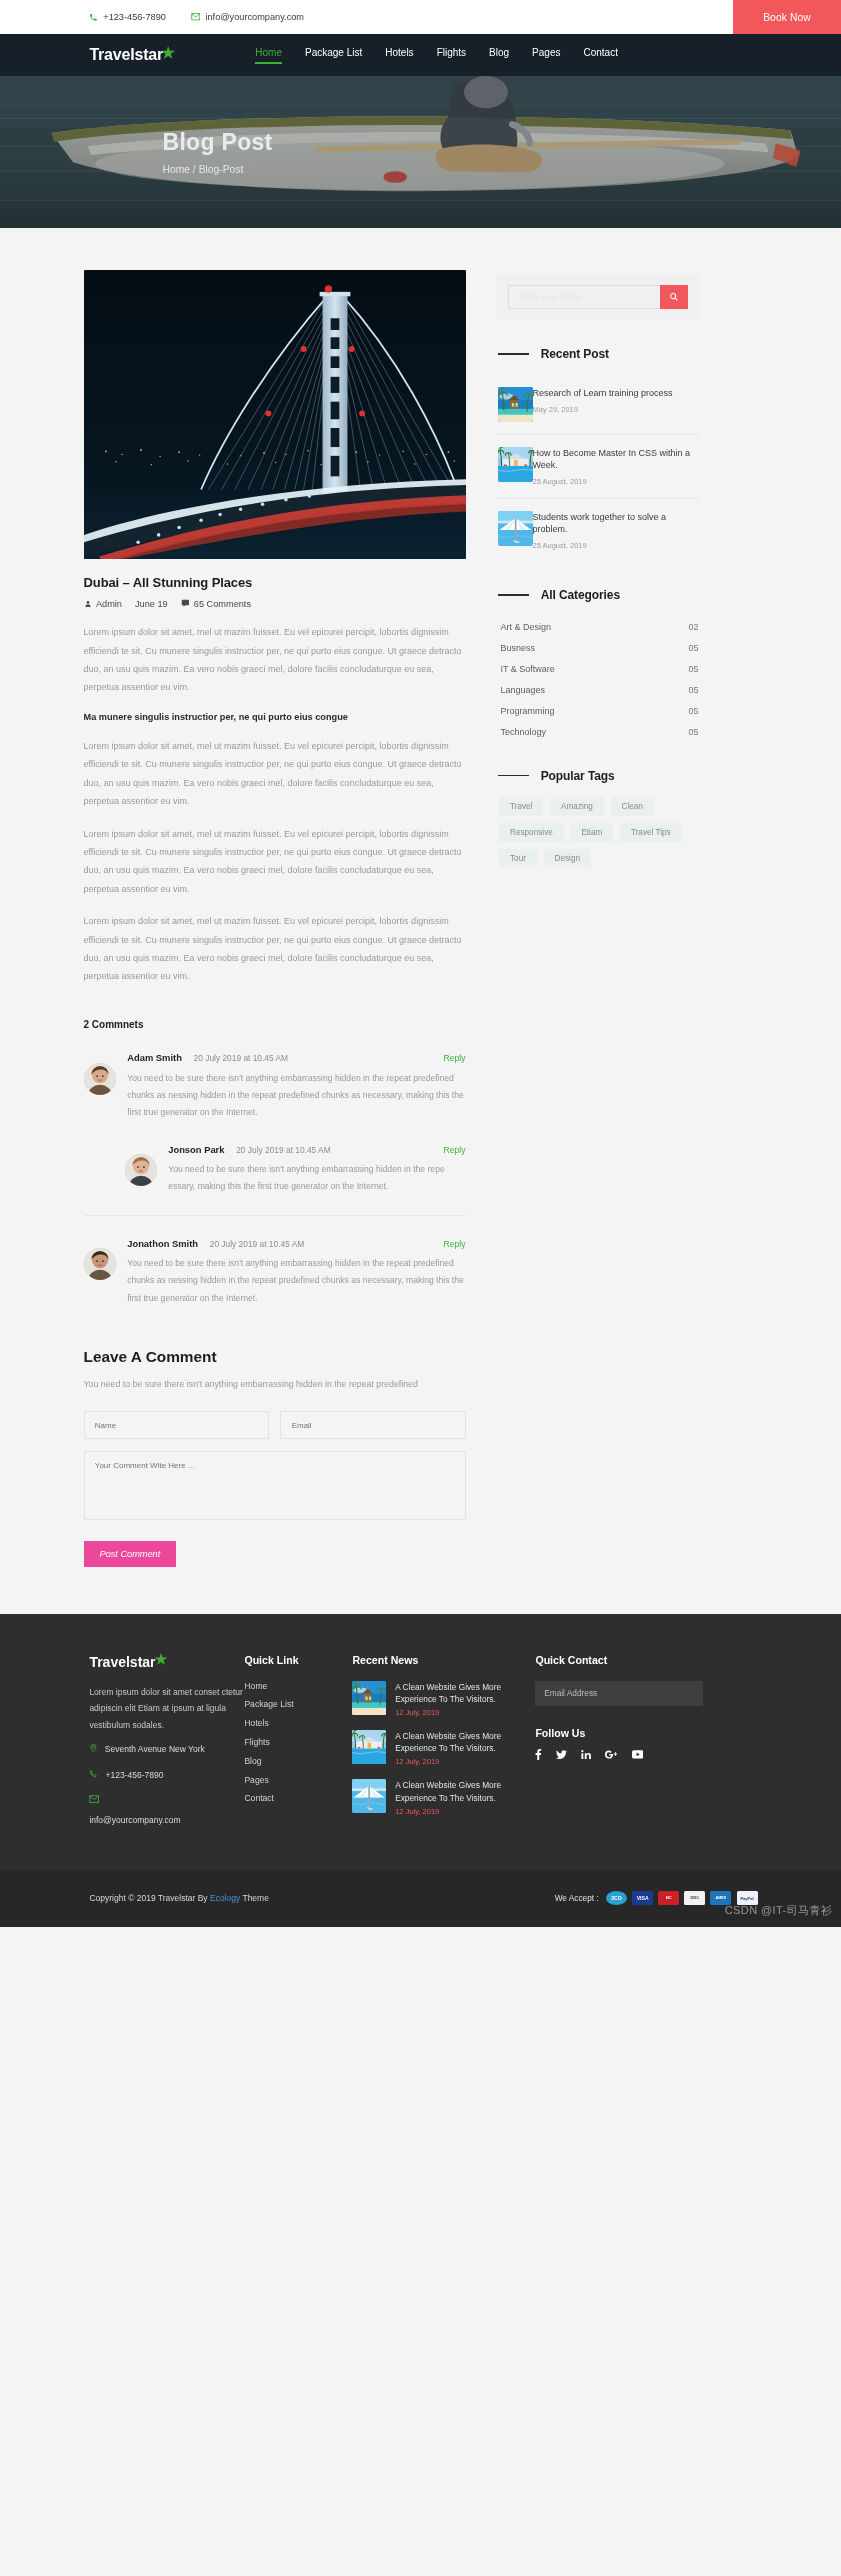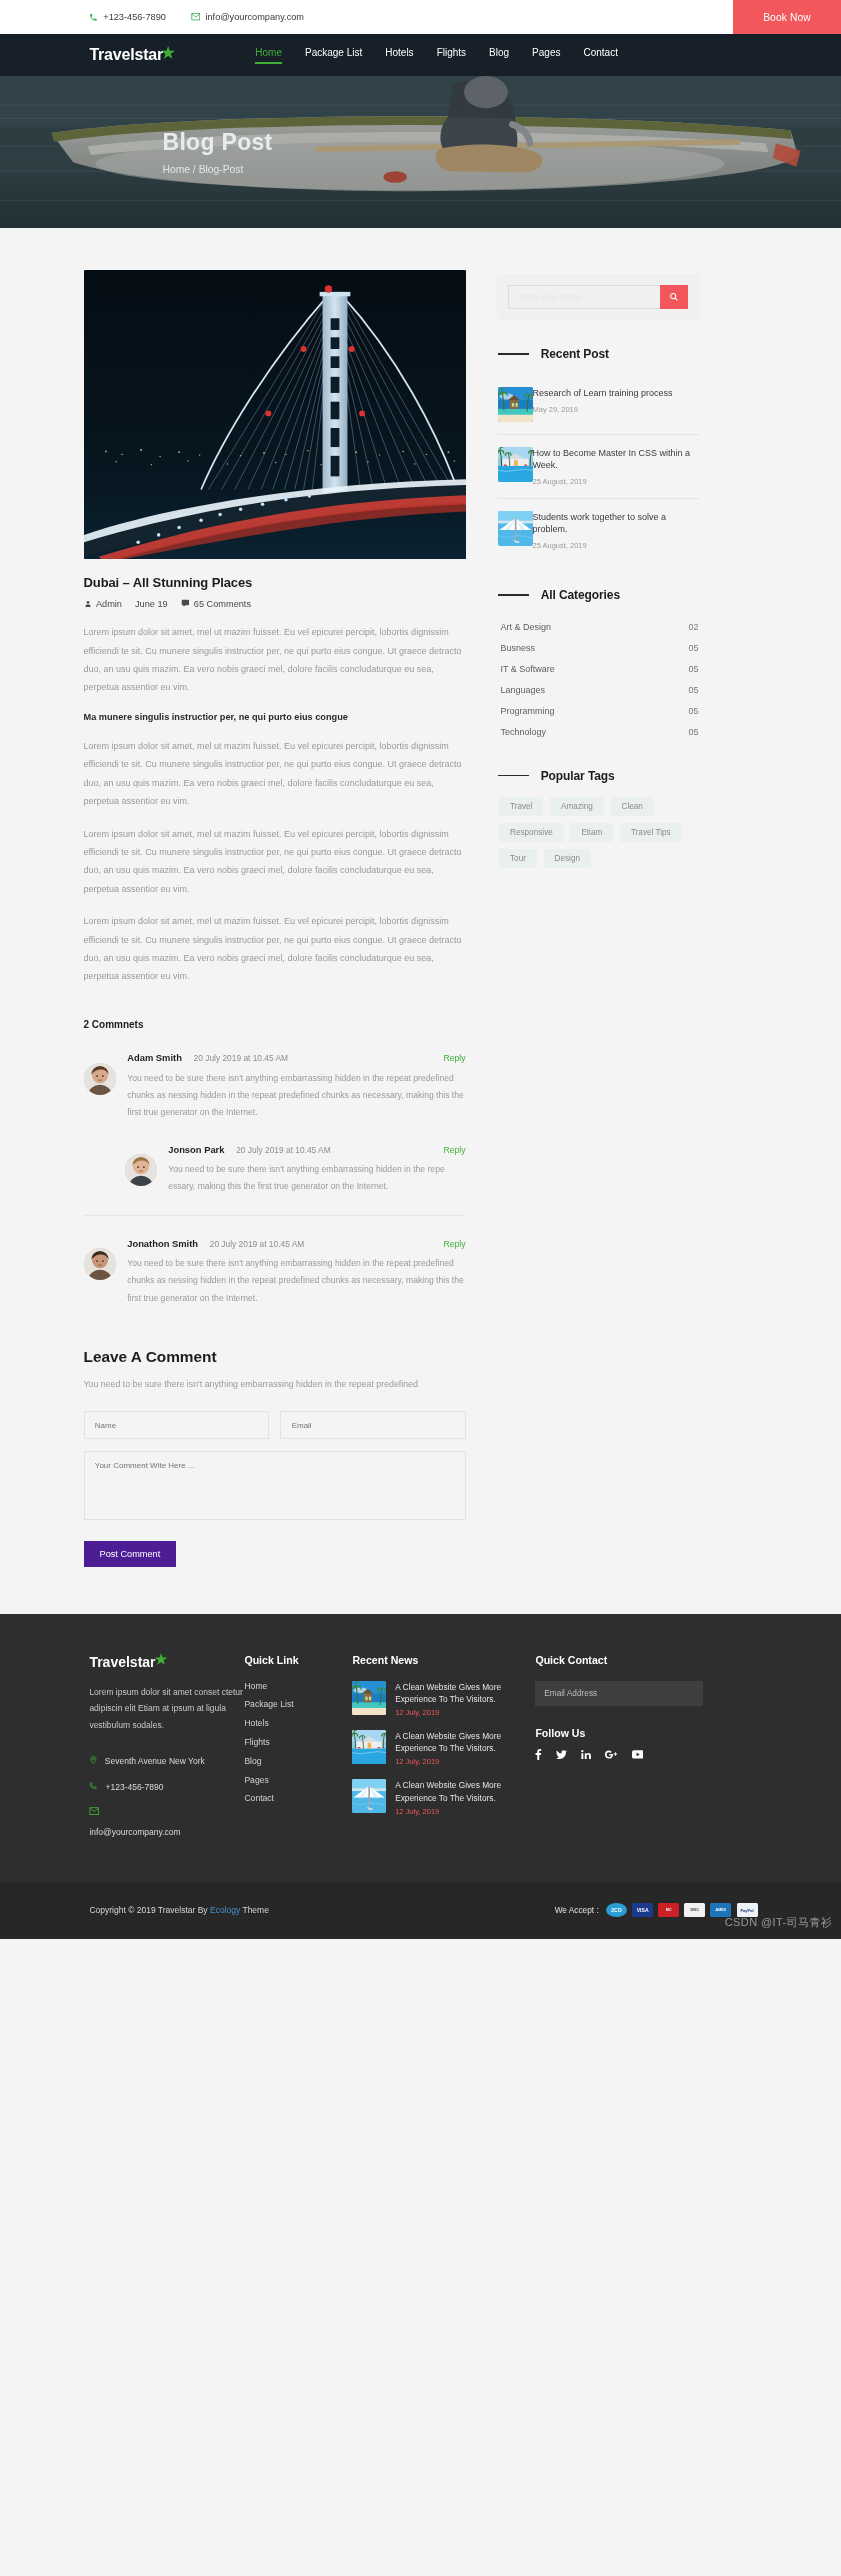--- a/index.html
+++ b/index.html
@@ -148,23 +148,24 @@
     flex: 1; height: 28px; border: 0.7px solid #e2e2e2; background: #f4f4f4;
     padding: 0 10.3px; font-size: 8px; color: #a0a0a0;
     font-family: "Liberation Sans", sans-serif; outline: none;
   }
   .ftext {
     width: 100%; height: 69px; margin-top: 11.7px; border: 0.7px solid #e2e2e2;
     background: #f4f4f4; padding: 9.5px 10.3px; font-size: 8px; color: #a0a0a0;
     font-family: "Liberation Sans", sans-serif; outline: none; resize: none;
   }
   .postbtn {
-    margin-top: 19px; background: #4c1d95; color: #fff; border: 0;
+    margin-top: 19px; background: #ec4899; color: #fff; border: 0;
     padding: 8px 16px; font-size: 9.2px; cursor: pointer;
     font-family: "Liberation Sans", sans-serif;
+    font-style: italic;
   }
 
   
   .searchbox {
     background: #f0f0f0; padding: 10.3px; margin-bottom: 28px;
     box-shadow: 0 0.7px 2.2px rgba(0,0,0,.05);
     display: flex;
   }
   .searchbox input {
     flex: 1; height: 24px; border: 0.7px solid #dcdcdc; border-right: 0;
@@ -205,21 +206,21 @@
   
   .footer { background: #2e2e2e; padding: 40px 0 32px; }
   .fcols { width: 674px; margin: 0 auto; display: flex; padding-left: 5.9px; }
   .fc1 { width: 155px; }
   .fc2 { width: 108px; }
   .fc3 { width: 183px; }
   .fc4 { width: 168px; }
   .flogo { font-size: 14px; font-weight: bold; color: #fff; position: relative; display: inline-block; padding-right: 9.5px; }
   .flogo .star { position: absolute; right: -2.2px; top: -2.9px; color: #3fae35; font-size: 14px; }
   .fdesc { margin-top: 14px; font-size: 8.5px; line-height: 1.92; color: #c9c9c9; }
-  .fcontact { margin-top: 21px; }
+  .fcontact { margin-top: 9px; }
   .fcontact div {
     font-size: 8.5px; color: #dcdcdc; line-height: 1.8; margin-bottom: 9.5px;
     display: flex; gap: 6.6px; align-items: flex-start;
   }
   .fcontact .ic { color: #3fae35; flex: 0 0 auto; margin-top: 0.7px; }
   .fc-email { flex-direction: column !important; gap: 3.7px !important; }
   .fhead { font-size: 10.6px; font-weight: bold; color: #fff; margin-bottom: 14.6px; }
   .flinks a {
     display: block; color: #d3d3d3; text-decoration: none;
     font-size: 8.6px; margin-bottom: 8.8px;

